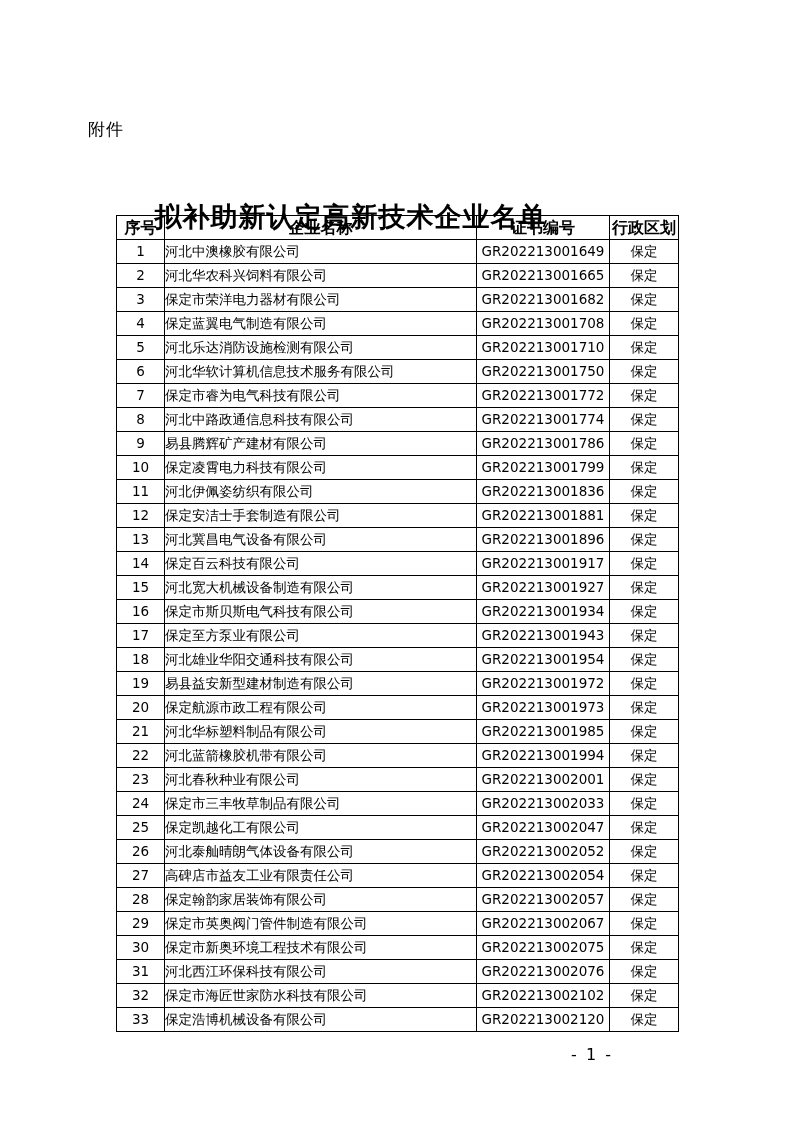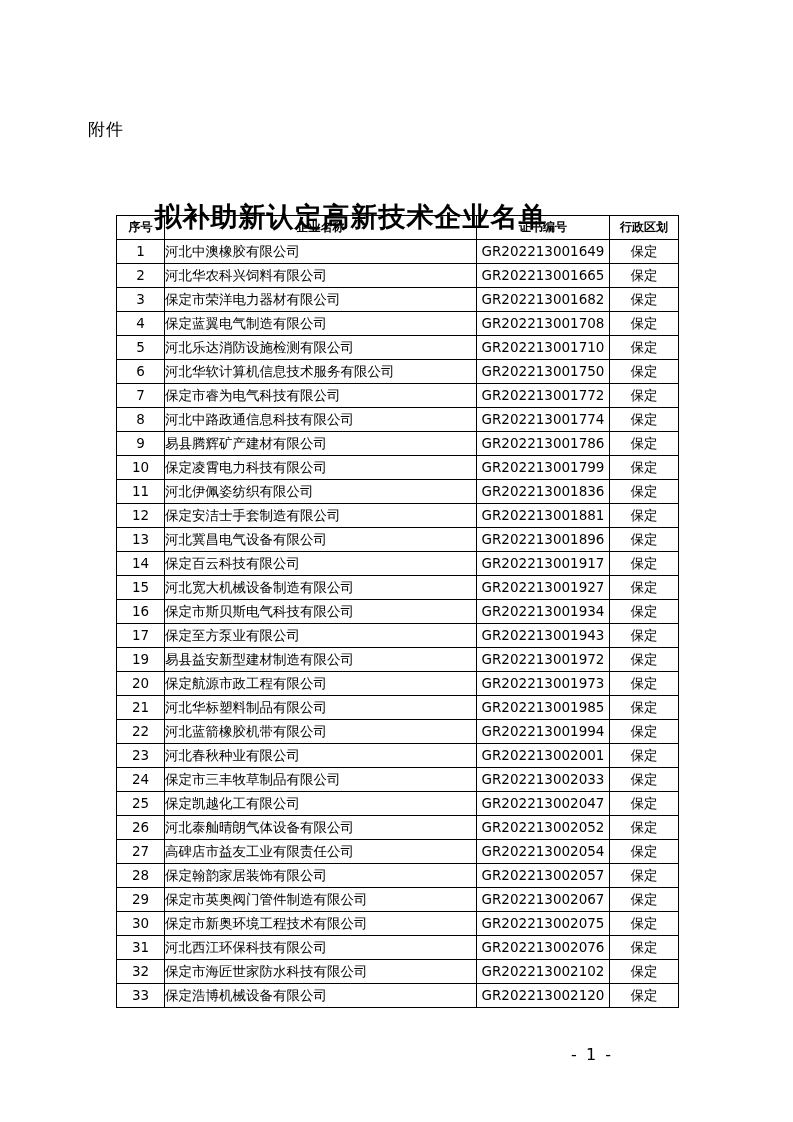--- a/index.html
+++ b/index.html
@@ -58,21 +58,21 @@
     line-height: 23px;
     font-size: 13.5px;
     font-family: "DejaVu Sans", "Liberation Sans", sans-serif;
     padding: 0;
     overflow: hidden;
     white-space: nowrap;
   }
   table.list th {
     text-align: center;
     font-weight: bold;
-    font-size: 12px;
+    font-size: 16px;
   }
   col.c-seq { width: 48px; }
   col.c-name { width: 312px; }
   col.c-cert { width: 133px; }
   col.c-region { width: 69px; }
 
   td.seq { text-align: center; font-size: 13px; }
   td.name { text-align: left; padding-left: 6px; margin-top: 47px; }
   td.cert { text-align: center; letter-spacing: 0px; font-size: 13px; }
   td.region { text-align: center; margin-top: 44px; }
@@ -208,20 +208,26 @@
             <td class="cert">GR202213001934</td>
             <td class="region">保定</td>
           </tr>
           <tr>
             <td class="seq">17</td>
             <td class="name">保定至方泵业有限公司</td>
             <td class="cert">GR202213001943</td>
             <td class="region">保定</td>
           </tr>
           <tr>
+            <td class="seq">18</td>
+            <td class="name">河北雄业华阳交通科技有限公司</td>
+            <td class="cert">GR202213001954</td>
+            <td class="region">保定</td>
+          </tr>
+          <tr>
             <td class="seq">19</td>
             <td class="name">易县益安新型建材制造有限公司</td>
             <td class="cert">GR202213001972</td>
             <td class="region">保定</td>
           </tr>
           <tr>
             <td class="seq">20</td>
             <td class="name">保定航源市政工程有限公司</td>
             <td class="cert">GR202213001973</td>
             <td class="region">保定</td>

